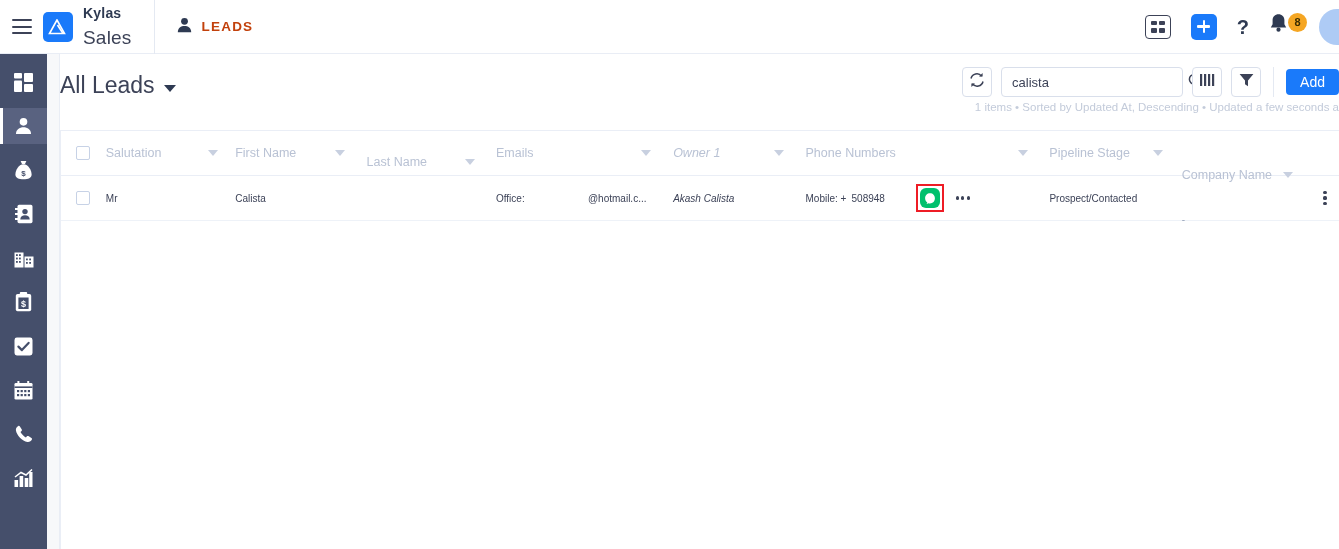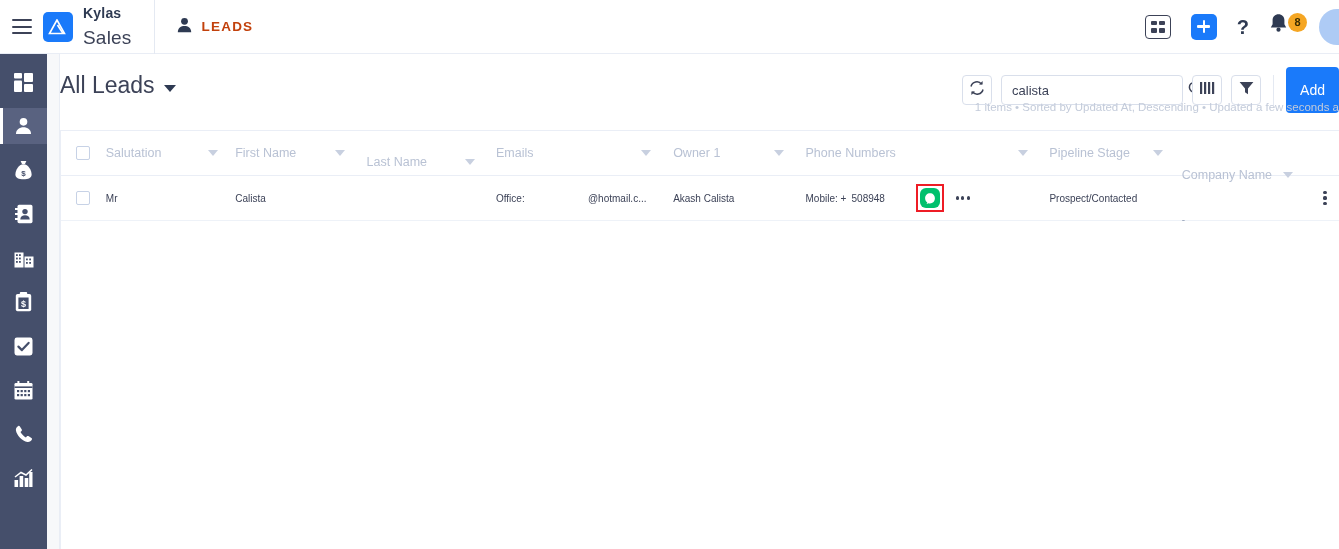--- a/index.html
+++ b/index.html
@@ -118,21 +118,21 @@
   .search-box {
     width: 182px; height: 30px; border: 1px solid #d9dfeb; border-radius: 4px;
     background: #fff; display: flex; align-items: center; padding: 0 8px 0 10px;
   }
   .search-box input {
     border: none; outline: none; flex: 1; font-size: 13px; color: #3c4257;
     font-family: "Liberation Sans", sans-serif; background: transparent;
   }
   .tb-sep { width: 1px; height: 30px; background: #e4e9f2; margin: 0 3px; }
   .add-btn {
-    height: 46px; background: #1a7afa; color: #fff; border: none; border-radius: 4px;
+    height: 26px; background: #1a7afa; color: #fff; border: none; border-radius: 4px;
     font-size: 14px; font-family: "Liberation Sans", sans-serif; padding: 0 14px;
     cursor: pointer; white-space: nowrap;
   }
   .status-line {
     position: absolute; right: 0px; top: 47px; font-size: 11.5px; color: #c3cbda;
     white-space: nowrap;
   }
 
   
   .table-card {
@@ -156,21 +156,21 @@
     width: 0; height: 0; border-left: 5px solid transparent; border-right: 5px solid transparent;
     border-top: 6px solid #c8d0e0; position: absolute; cursor: pointer;
   }
   .td { display: flex; align-items: center; font-size: 10px; color: #3c4257; height: 45px; }
   .td.muted { color: #9aa5bb; }
 
   .col-sal   { width: 130px; }
   .col-first { width: 132px; }
   .col-last  { width: 130px; margin-top: 17px; }
   .col-email { width: 178px; }
-  .col-owner { width: 133px; }
+  .col-owner { width: 133px; font-style: italic; }
   .col-phone { width: 245px; }
   .col-stage { width: 133px; }
   .col-comp  { width: 130px; margin-top: 43px; }
   .col-kebab { width: 28px; display:flex; align-items:center; justify-content:center; }
 
   .email-sub { width: 92px; }
   .phone-label { width: 46px; }
   .phone-num { width: 64px; }
 
   .wa-highlight {

